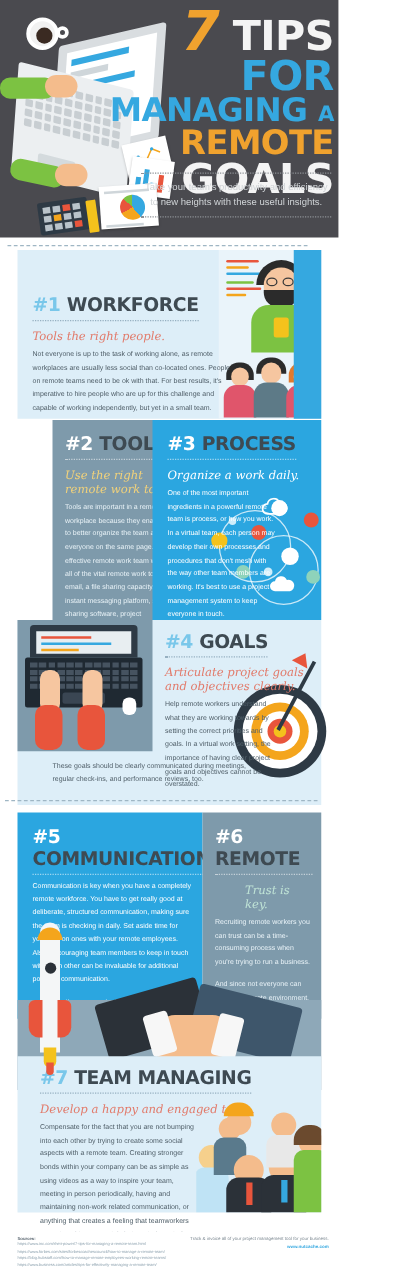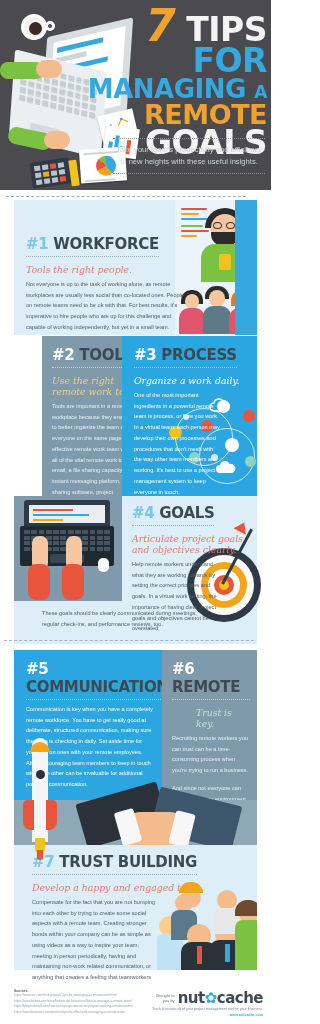--- a/index.html
+++ b/index.html
@@ -580,21 +580,21 @@
     <div style="position:absolute;left:1px;top:62px;width:11px;height:30px;background:#e8553c;border-radius:5px 0 0 8px;"></div>
     <div style="position:absolute;left:24px;top:62px;width:11px;height:30px;background:#e8553c;border-radius:0 5px 8px 0;"></div>
     <div style="position:absolute;left:13px;top:100px;width:10px;height:16px;background:#f4c21c;border-radius:0 0 5px 5px;"></div>
     <div style="position:absolute;left:15px;top:112px;width:6px;height:10px;background:#e8553c;border-radius:0 0 3px 3px;"></div>
   </div>
 
   <div class="s7">
     <div class="sec" style="left:18px;top:8px;width:200px;">
       <div class="sec-h">
         <span class="h-num-lt">#7</span>
-        <span class="h-txt-dk">TRUST BUILDING</span>
+        <span class="h-txt-dk">TEAM MANAGING</span>
       </div>
       <div class="sec-sub sub-red">Develop a happy and engaged team.</div>
       <div class="sec-p p-dk" style="width:128px;">Compensate for the fact that you are not bumping into each other by trying to create some social aspects with a remote team. Creating stronger bonds within your company can be as simple as using videos as a way to inspire your team, meeting in person periodically, having and maintaining non-work related communication, or anything that creates a feeling that teamworkers are not working separately but are truly part of a team.</div>
     </div>
 
     <div style="position:absolute;right:0;bottom:0;width:100px;height:90px;overflow:hidden;">
       <div style="position:absolute;left:2px;top:36px;width:20px;height:20px;border-radius:50%;background:#f6d08c;"></div>
       <div style="position:absolute;left:-2px;top:54px;width:28px;height:36px;background:#bfe3f5;border-radius:9px 9px 0 0;"></div>
       <div style="position:absolute;left:18px;top:14px;width:18px;height:18px;border-radius:50%;background:#f4bc8c;"></div>
       <div style="position:absolute;left:14px;top:30px;width:26px;height:30px;background:#5a7a8c;border-radius:8px 8px 0 0;"></div>
@@ -617,22 +617,18 @@
   <div class="footer">
     <div style="position:absolute;left:14px;top:4px;width:140px;">
       <div class="src-t">Sources:</div>
       <div class="src-l">https://www.inc.com/rhett-power/7-tips-for-managing-a-remote-team.html</div>
       <div class="src-l">https://www.forbes.com/sites/forbescoachescouncil/how-to-manage-a-remote-team/</div>
       <div class="src-l">https://blog.hubstaff.com/how-to-manage-remote-employees-working-remote-teams/</div>
       <div class="src-l">https://www.business.com/articles/tips-for-effectively-managing-a-remote-team/</div>
     </div>
 
     <div style="position:absolute;right:8px;top:4px;width:112px;text-align:right;">
-      <div style="display:flex;align-items:center;justify-content:flex-end;gap:3px;">
-        <span class="brand-pre">Brought to you by</span>
-        <span class="brand"><span>nut</span><span class="leaf">✿</span><span>cache</span></span>
-      </div>
       <div class="brand-sub">Track &amp; invoice all of your project management tool for your business.</div>
       <div class="brand-sub"><b>www.nutcache.com</b></div>
     </div>
   </div>
 
 </div>
 
 </body></html>

